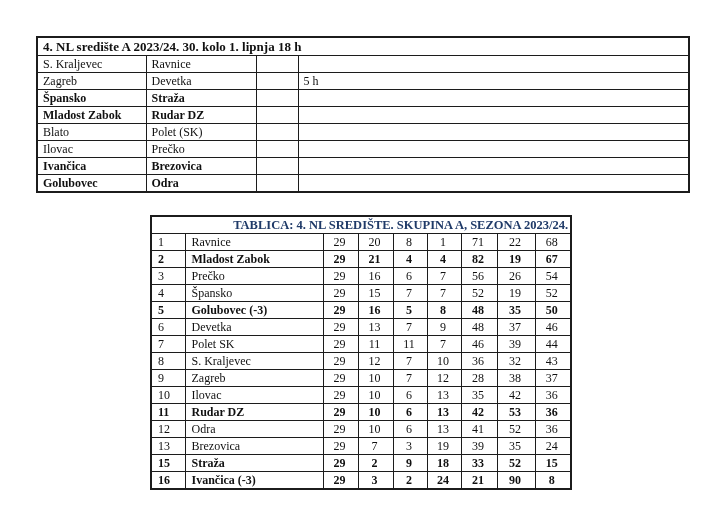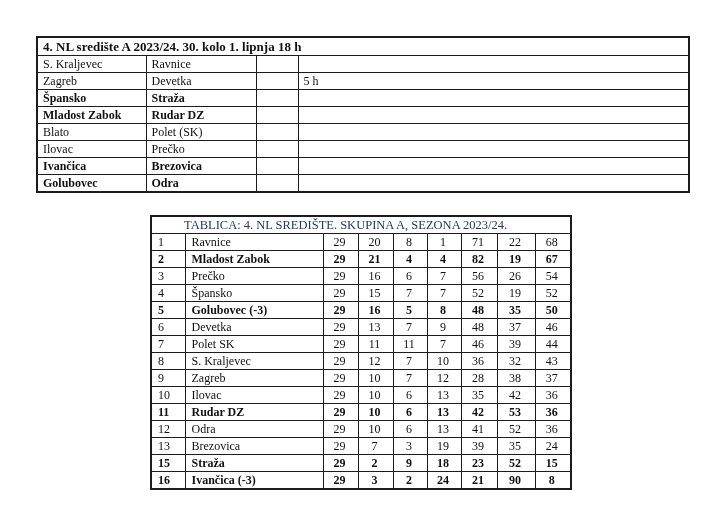--- a/index.html
+++ b/index.html
@@ -22,21 +22,21 @@
     padding-left:5px;
   }
   .fixtures td { height:14px; padding-left:5px; }
   .fixtures tr.bold td { font-weight:bold; }
   
   .standings {
     position:absolute; left:150px; top:215px; width:420px;
     border:2px solid #1c1c1c;
   }
   .standings th {
-    text-align:left; font-weight:normal; font-size:12.5px; height:14px;padding-left:32px;
+    text-align:right; font-weight:bold; font-size:12.5px; height:14px;padding-left:32px;
   }
   .standings td { height:13px; }
   .standings td.c-pos, .standings td.c-team { text-align:left; padding-left:6px; }
   .standings td.num { text-align:center; padding-left:0; }
   .standings tr.bold td { font-weight:bold; }
 </style>
 </head>
 <body>
 
 <div class="page">
@@ -266,21 +266,21 @@
           <td class="num">35</td>
           <td class="num">24</td>
         </tr>
         <tr class="bold">
           <td class="c-pos">15</td>
           <td class="c-team">Straža</td>
           <td class="num">29</td>
           <td class="num">2</td>
           <td class="num">9</td>
           <td class="num">18</td>
-          <td class="num">23</td>
+          <td class="num">33</td>
           <td class="num">52</td>
           <td class="num">15</td>
         </tr>
         <tr class="bold">
           <td class="c-pos">16</td>
           <td class="c-team">Ivančica (-3)</td>
           <td class="num">29</td>
           <td class="num">3</td>
           <td class="num">2</td>
           <td class="num">24</td>

